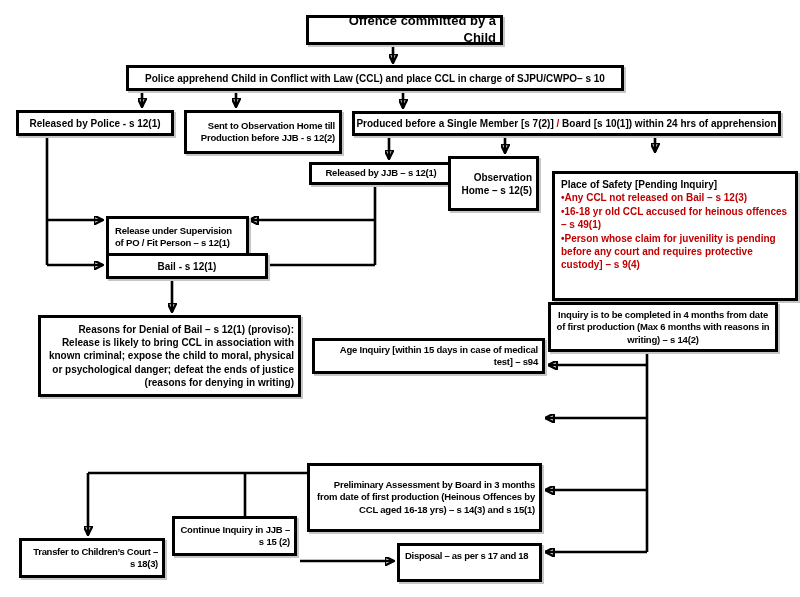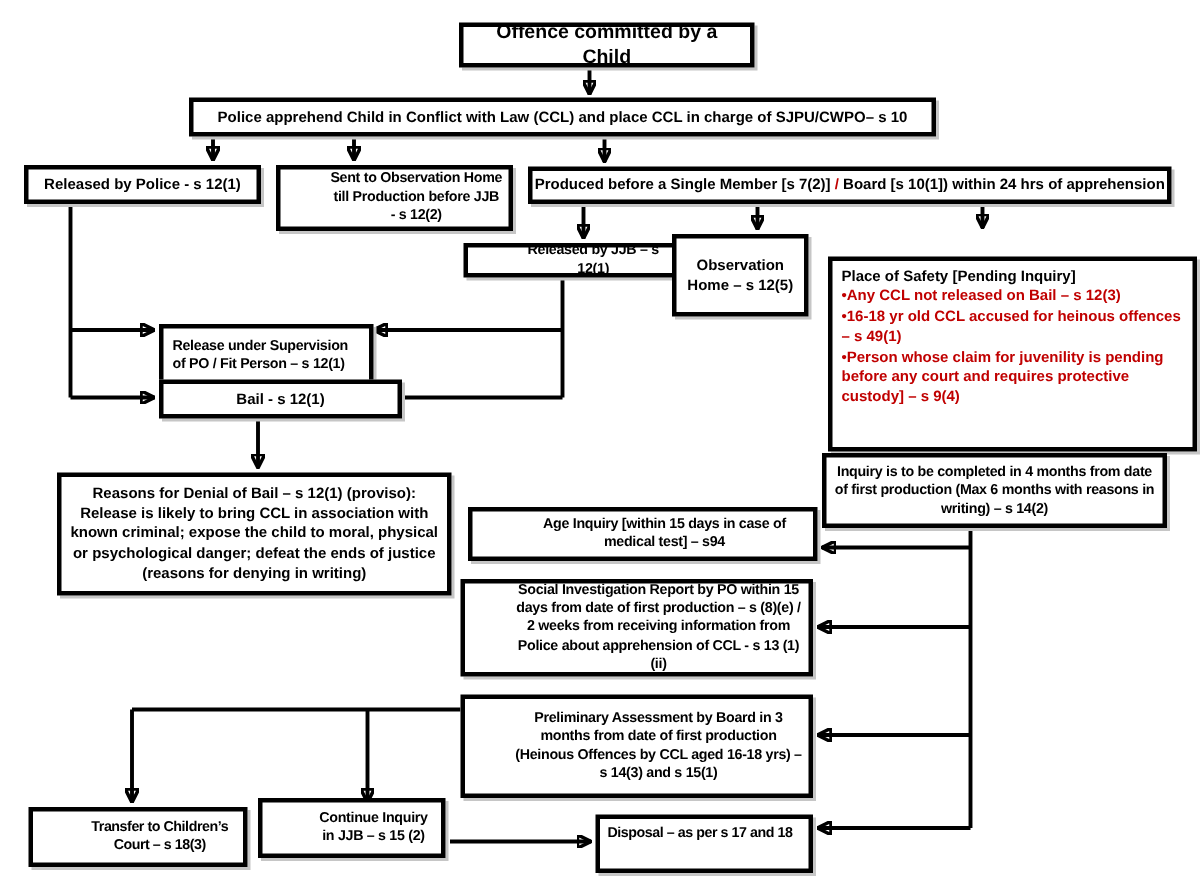--- a/index.html
+++ b/index.html
@@ -7,26 +7,26 @@
   #canvas {
     position:relative; width:800px; height:597px; background:#ffffff;
     font-family:"Liberation Sans", sans-serif; font-weight:700; color:#000;
     overflow:hidden;
   }
   #connectors { position:absolute; left:0; top:0; width:800px; height:597px; pointer-events:none; }
   #connectors path { stroke:#000; stroke-width:2.6; fill:none; }
   .box {
     position:absolute; border:3px solid #000; background:#fff;
     display:flex; align-items:center; justify-content:center;
-    text-align:center; font-size:10px; line-height:1.3; padding:2px 4px;
+    text-align:right; font-size:10px; line-height:1.3; padding:2px 4px;
     box-shadow:2px 2px 0 #c6c6c6;
   }
   .title-box { font-size:13px; }
   .nowrap { white-space:nowrap; padding:1px 2px; }
-  .t95 { font-size:9.5px; letter-spacing:-0.2px;padding-left:33px; }
+  .t95 { font-size:9.5px; letter-spacing:-0.2px; }
   .left { text-align:left; justify-content:flex-start; }
   .top { align-items:flex-start;text-align:center; }
   .block { display:block; text-align:left; padding:4px 6px;margin-top:16px; }
   .red { color:#C00000; }
 </style>
 </head>
 <body>
 
 <div id="canvas">
 
@@ -112,33 +112,30 @@
   </div>
 
   <div class="box t95 left top" style="left:548px; top:302px; width:230px; height:50px; padding:4px 5px;">
     <span>Inquiry is to be completed in 4 months from date of first production (Max 6 months with reasons in writing) – s 14(2)</span>
   </div>
 
   <div class="box t95" style="left:312px; top:338px; width:233px; height:36px;">
     <span>Age Inquiry [within 15 days in case of medical test] – s94</span>
   </div>
 
-  <div class="box t95" style="left:307px; top:386px; width:235px; height:65px;">
-    <span>Social Investigation Report by PO within 15 days from date of first production – s (8)(e) / 2 weeks from receiving information from Police about apprehension of CCL - s 13 (1)(ii)</span>
-  </div>
 
   <div class="box t95" style="left:307px; top:463px; width:235px; height:69px;">
     <span>Preliminary Assessment by Board in 3 months from date of first production (Heinous Offences by CCL aged 16-18 yrs) – s 14(3) and s 15(1)</span>
   </div>
 
   <div class="box t95" style="left:19px; top:538px; width:146px; height:40px; letter-spacing:-0.3px;">
     <span>Transfer to Children’s Court – s 18(3)</span>
   </div>
 
-  <div class="box t95" style="left:172px; top:532px; width:125px; height:40px;">
+  <div class="box t95" style="left:172px; top:516px; width:125px; height:40px;">
     <span>Continue Inquiry in JJB – s 15 (2)</span>
   </div>
 
   <div class="box t95 left top" style="left:397px; top:543px; width:145px; height:39px; padding:4px 5px; letter-spacing:-0.3px;">
     <span>Disposal – as per s 17 and 18</span>
   </div>
 
 </div>
 
 </body></html>

